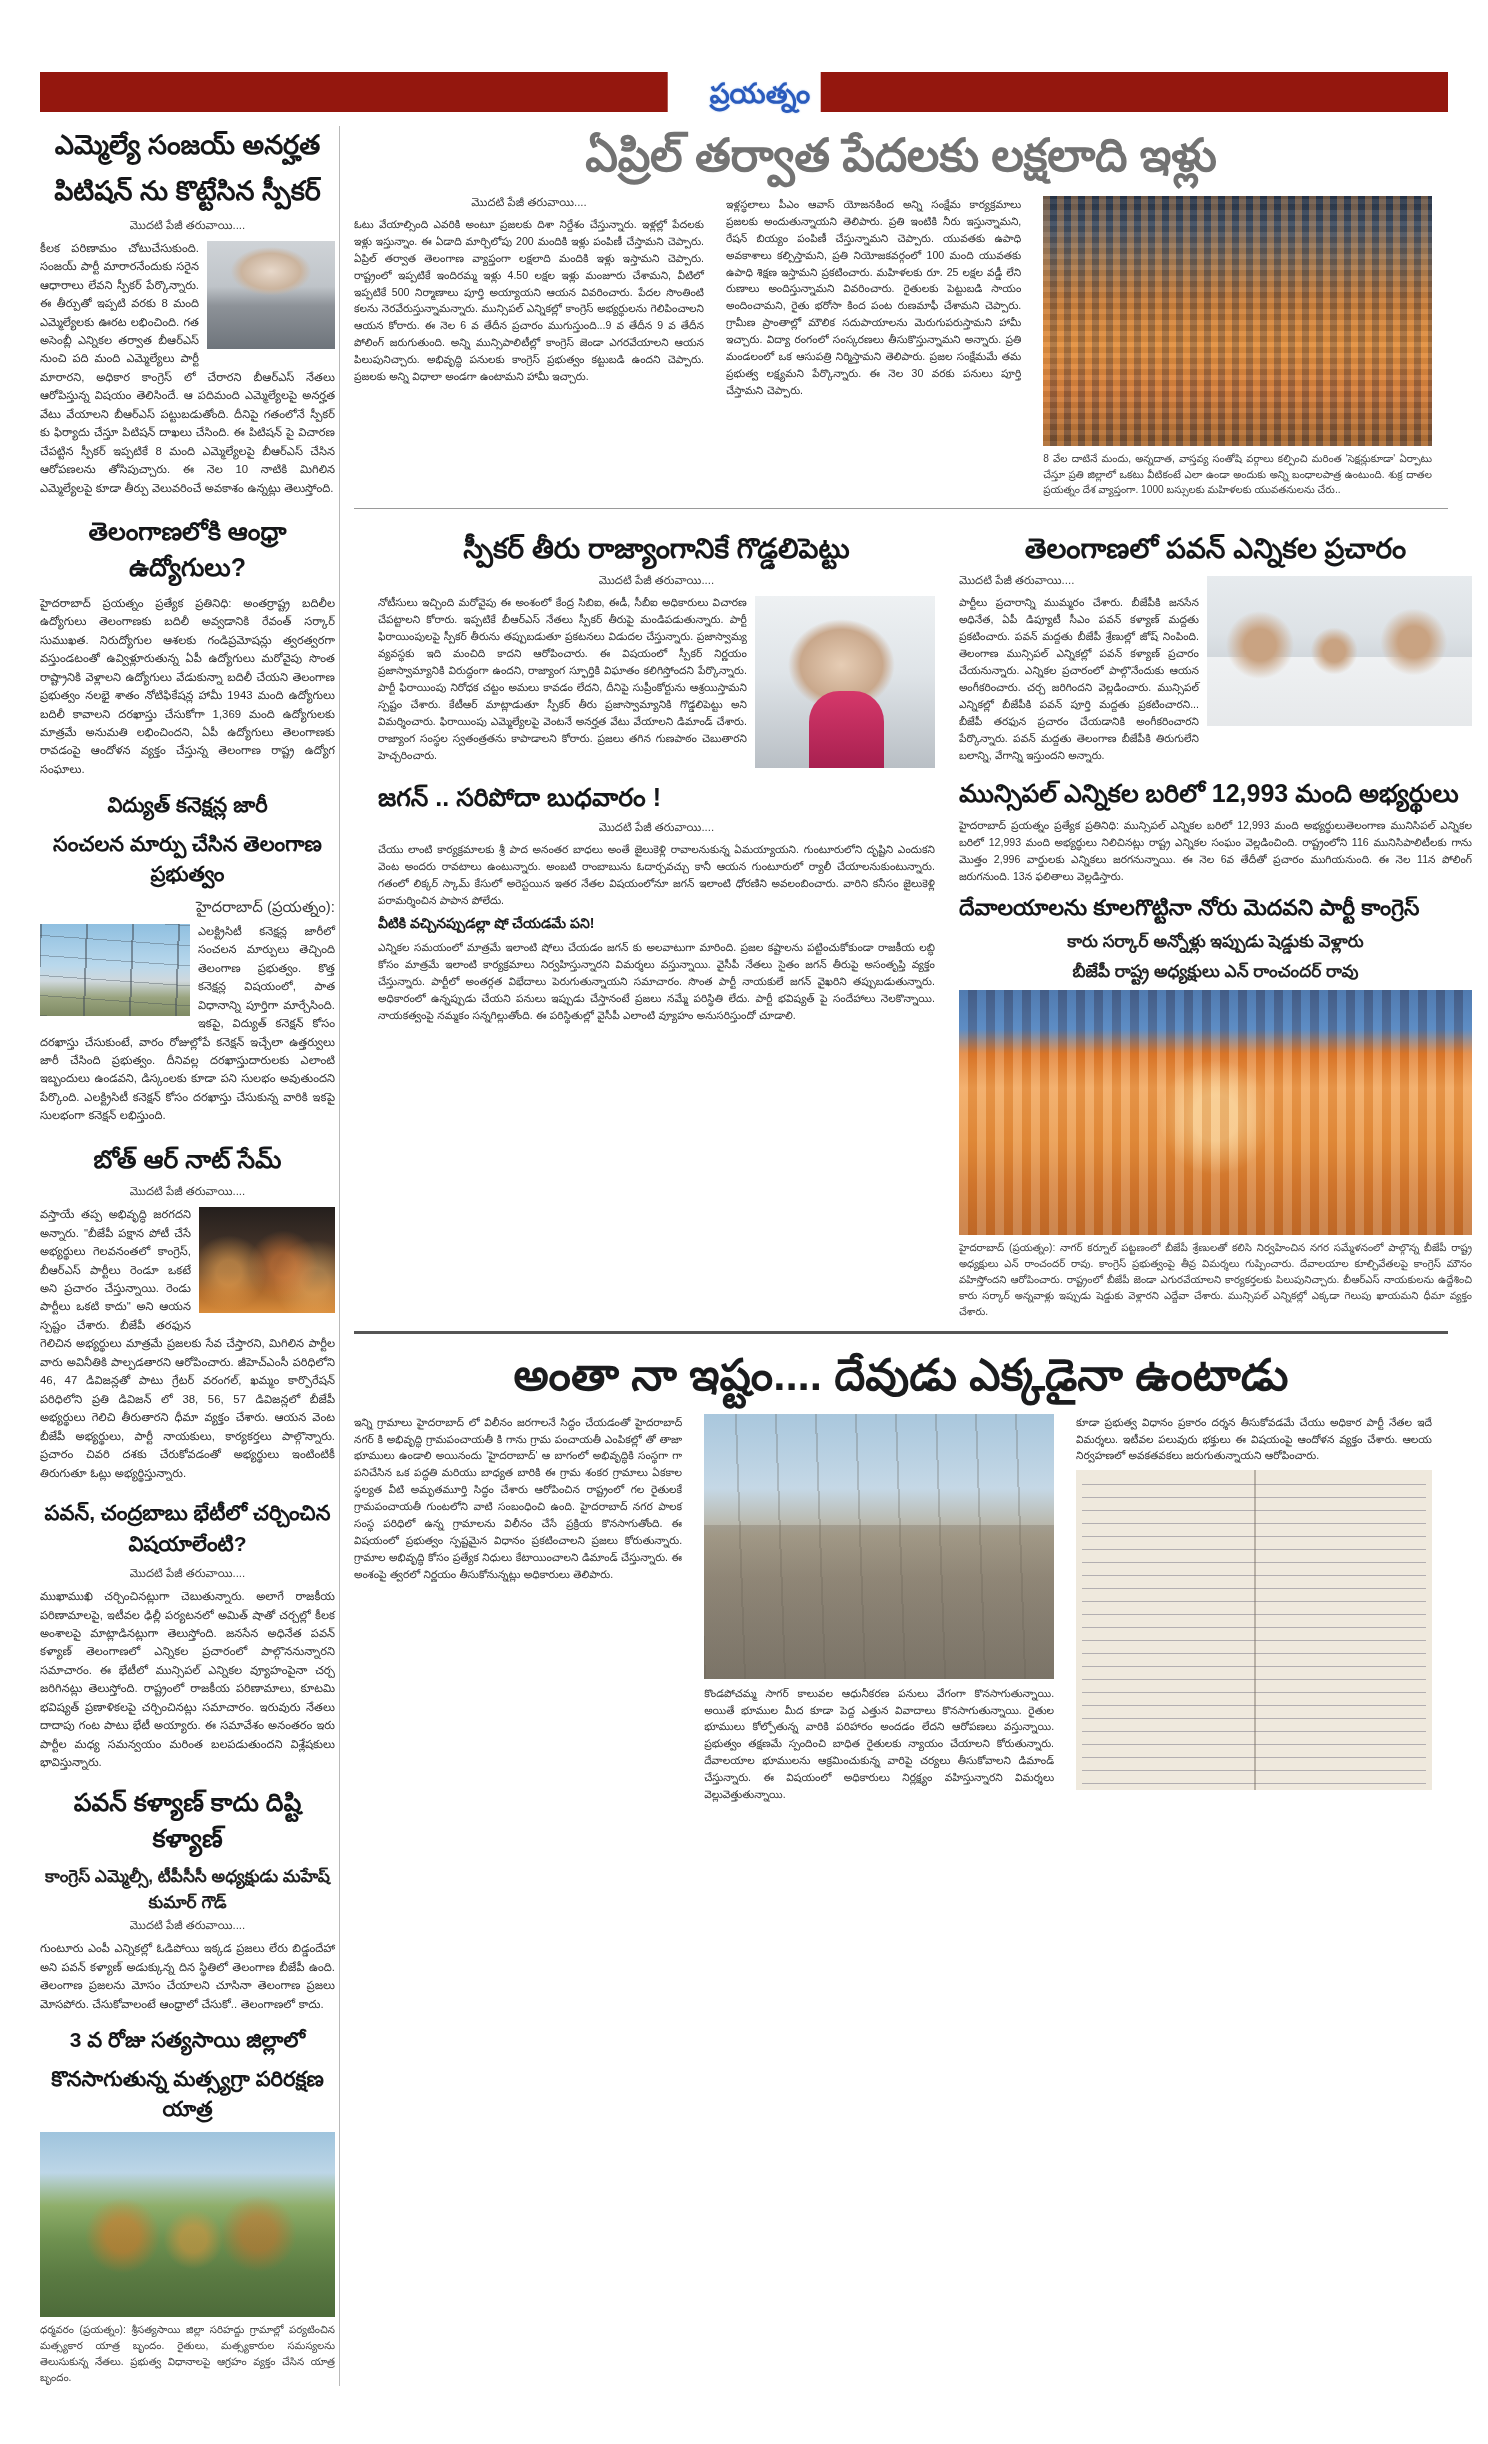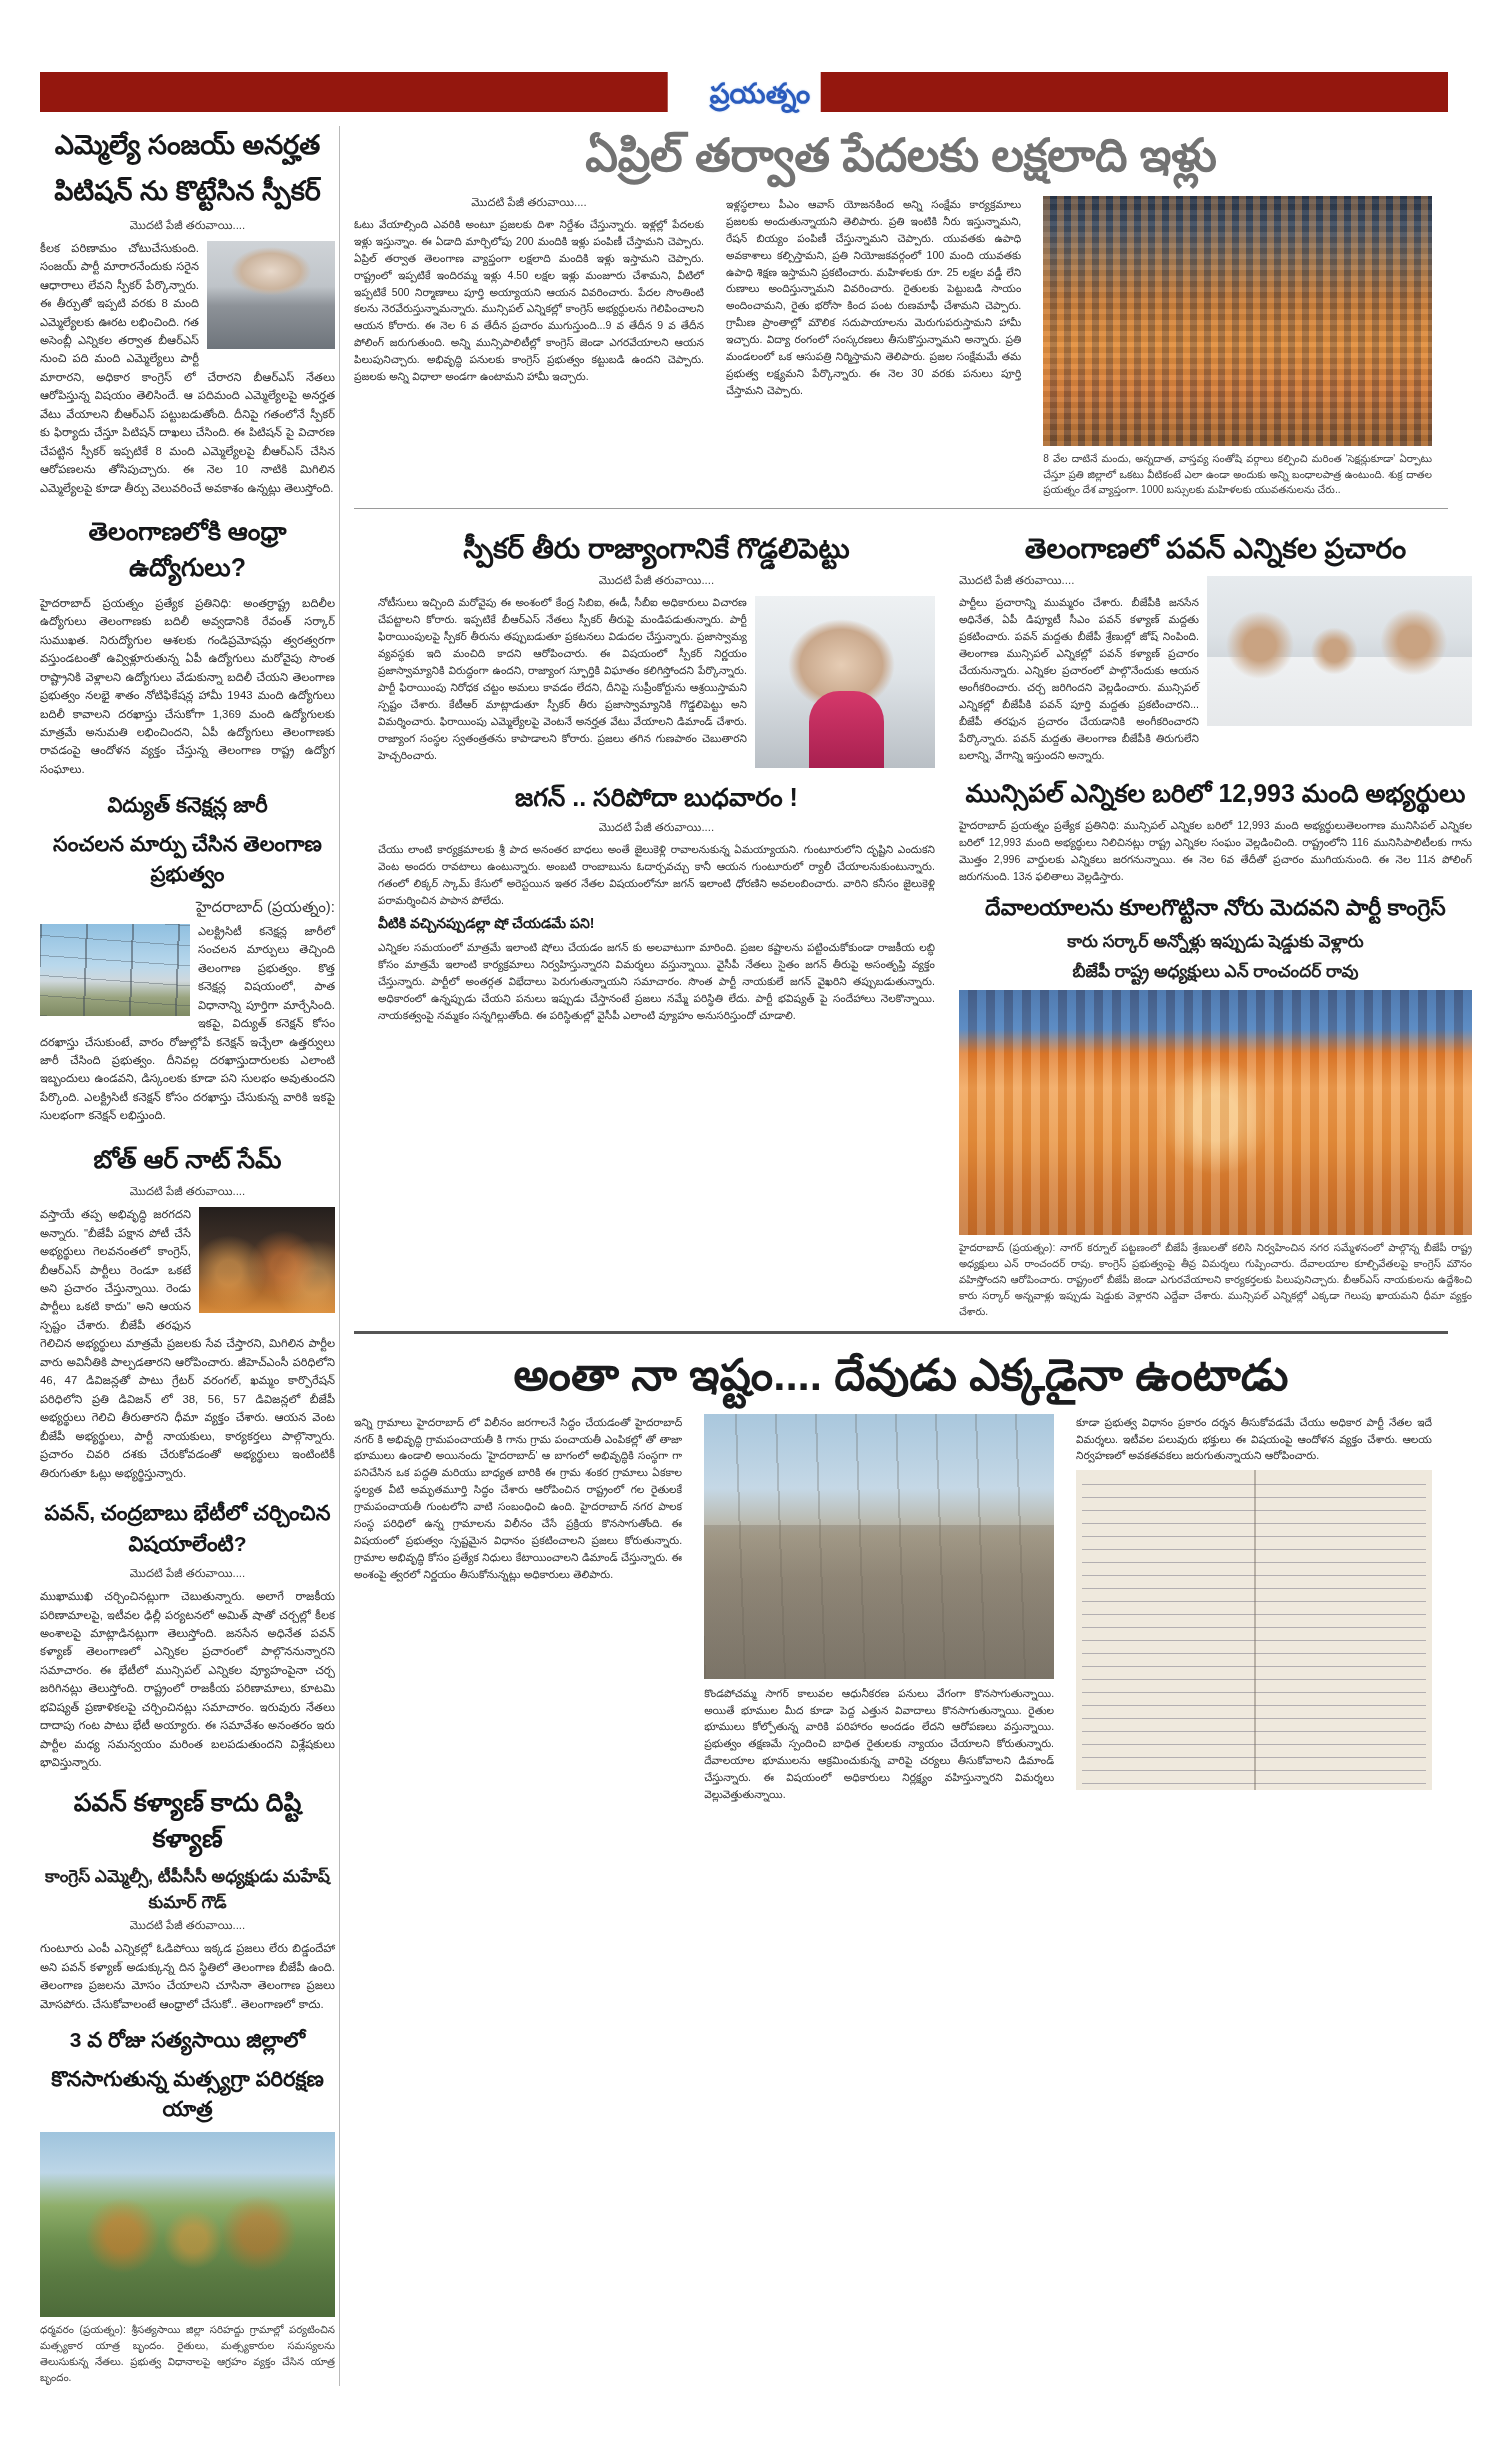--- a/index.html
+++ b/index.html
@@ -114,21 +114,21 @@
     font-size: 28px;
     font-weight: bold;
     text-align: center;
     line-height: 1.4;
     color: #17181a;
     margin: 10px 0 6px 0;
   }
   .hl-mid2 {
     font-size: 25px;
     font-weight: bold;
-    text-align: center;
+    text-align: left;
     line-height: 1.4;
     color: #17181a;
     margin: 8px 0 6px 0;
   }
   .hl-sub {
     font-size: 17px;
     font-weight: bold;
     text-align: center;
     line-height: 1.5;
     color: #242424;

